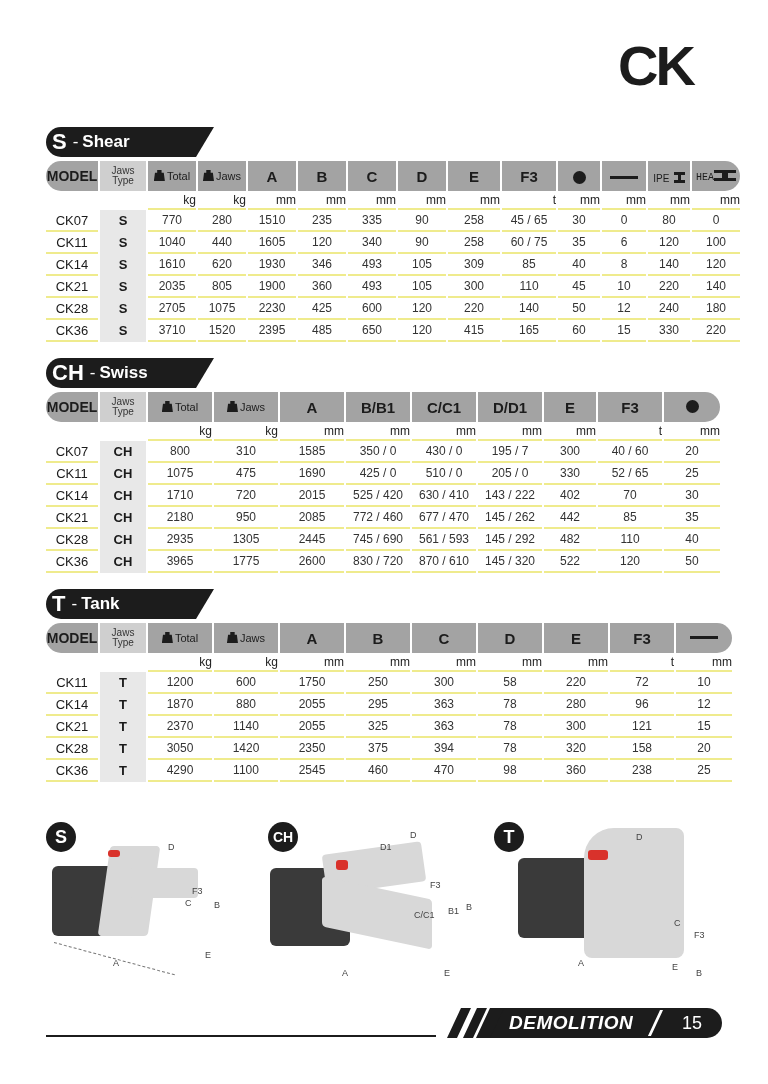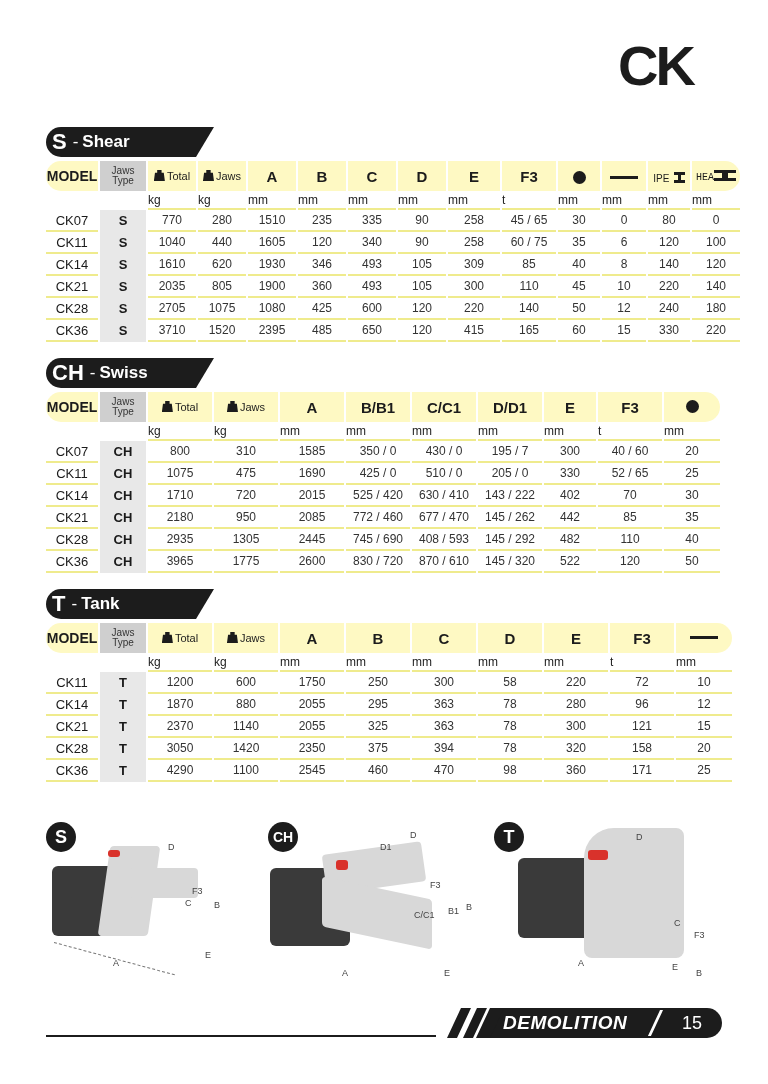--- a/index.html
+++ b/index.html
@@ -6,57 +6,57 @@
   body { width: 768px; height: 1084px; background: #fff; font-family: "Liberation Sans", sans-serif; color: #1a1a1a; position: relative; overflow: hidden; }
   .brand { position: absolute; left: 618px; top: 38px; font-family: "Liberation Sans", sans-serif; font-weight: 900; font-size: 56px; letter-spacing: -3px; color: #1c1c1c; line-height: 1; }
 
   .section { position: absolute; left: 46px; width: 678px; }
   .sec-tab { height: 30px; width: 150px; background: #1c1c1c; color: #fff; border-radius: 16px 0 0 16px; position: relative; display: flex; align-items: center; padding-left: 6px; font-size: 17px; font-weight: bold; }
   .sec-tab::after { content: ""; position: absolute; right: -18px; top: 0; border-top: 30px solid #1c1c1c; border-right: 18px solid transparent; }
   .sec-tab .code { font-size: 22px; font-weight: bold; margin-right: 6px; }
   .sec-tab .sep { font-weight: normal; margin-right: 4px; }
 
   table { border-collapse: separate; border-spacing: 2px 0; width: 100%; table-layout: fixed; margin-left: -2px; }
-  th.hd { background: #fef9c3; height: 30px; font-size: 15px; font-weight: bold; text-align: center; color: #1c1c1c; }
+  th.hd { background: #a3a3a3; height: 30px; font-size: 15px; font-weight: bold; text-align: center; color: #1c1c1c; }
   th.hd.model { border-radius: 16px 0 0 16px; font-size: 14px; }
   th.hd.last { border-radius: 0 16px 16px 0; font-family: Liberation Mono, monospace; }
   th.hd.jaws { background: #cfcfcf; font-weight: normal; font-size: 10px; line-height: 10px; color: #333; }
   th.hd.wt { font-weight: normal; font-size: 11px; }
   .wicon { display: inline-block; width: 11px; height: 11px; background: #1c1c1c; clip-path: polygon(30% 0, 70% 0, 70% 25%, 90% 25%, 100% 100%, 0 100%, 10% 25%, 30% 25%); vertical-align: -1px; margin-right: 2px; }
   .dot { display: inline-block; width: 13px; height: 13px; border-radius: 50%; background: #1c1c1c; vertical-align: middle; }
   .bar { display: inline-block; width: 28px; height: 3px; background: #1c1c1c; vertical-align: middle; }
   .ibeam { display: inline-block; vertical-align: middle; width: 11px; height: 11px; position: relative; }
   .ibeam::before { content: ""; position: absolute; left: 0; right: 0; top: 0; height: 3px; background: #1c1c1c; box-shadow: 0 8px 0 #1c1c1c; }
   .ibeam::after { content: ""; position: absolute; left: 4px; width: 3px; top: 0; bottom: 0; background: #1c1c1c; }
   .hbeam { width: 22px; }
   .hbeam::after { left: 8px; width: 6px; }
   .ipe-lbl { font-size: 10px; font-weight: normal; }
 
-  td.unit { font-size: 12px; text-align: left; height: 19px; border-bottom: 2px solid #efeb8d; color: #222; }
+  td.unit { font-size: 12px; text-align: right; height: 19px; border-bottom: 2px solid #efeb8d; color: #222; }
   td.unit.blank { border-bottom: none; }
   td { font-size: 12px; text-align: center; height: 22px; border-bottom: 2px solid #efeb8d; color: #333; font-family: "Liberation Sans Narrow", "Liberation Sans", sans-serif; }
   td.mdl { font-weight: normal; font-size: 13px; color: #1a1a1a; }
   td.jt { background: #e8e8e8; font-weight: bold; font-size: 13px; color: #1a1a1a; border-bottom: 2px solid #e8e8e8; }
 
   .images { position: absolute; top: 818px; left: 40px; width: 690px; height: 170px; }
   .img-block { position: absolute; top: 0; width: 220px; height: 165px; }
   .badge { position: absolute; left: 6px; top: 4px; width: 30px; height: 30px; border-radius: 50%; background: #1c1c1c; color: #fff; font-weight: bold; font-size: 18px; display: flex; align-items: center; justify-content: center; }
   .badge.small { font-size: 14px; }
   .m-body { position: absolute; background: #3a3a3a; border-radius: 6px; }
   .m-jaw { position: absolute; background: #d8d8d8; border-radius: 4px; }
   .m-red { position: absolute; background: #d9322b; border-radius: 3px; }
   .dim { position: absolute; font-size: 9px; color: #444; }
   .dline { position: absolute; border-color: #777; border-style: dashed; border-width: 0; }
 
   .footer-line { position: absolute; left: 46px; top: 1035px; width: 390px; height: 2px; background: #1c1c1c; }
   .footer { position: absolute; left: 444px; top: 1008px; width: 278px; height: 30px; }
   .stripe { position: absolute; top: 0; width: 10px; height: 30px; background: #1c1c1c; transform: skewX(-25deg); }
   .foot-pill { position: absolute; left: 46px; top: 0; width: 232px; height: 30px; background: #1c1c1c; border-radius: 0 16px 16px 0; transform-origin: left; }
   .foot-pill::before { content: ""; position: absolute; left: -7px; top: 0; width: 14px; height: 30px; background: #1c1c1c; transform: skewX(-25deg); }
-  .foot-text { position: absolute; left: 59px; top: 4px; color: #fff; font-weight: 900; font-style: italic; font-size: 19px; letter-spacing: 0.5px; }
+  .foot-text { position: absolute; left: 65px; top: 4px; color: #fff; font-weight: 900; font-style: italic; font-size: 19px; letter-spacing: 0.5px; }
   .foot-sep { position: absolute; left: 210px; top: 2px; width: 3px; height: 26px; background: #fff; transform: skewX(-25deg); }
   .foot-page { position: absolute; left: 238px; top: 5px; color: #fff; font-size: 18px; }
 </style>
 </head>
 <body>
 
 <div class="brand">CK</div>
 
 <div class="section" style="top:127px;">
   <div class="sec-tab">
@@ -178,21 +178,21 @@
           <td>45</td>
           <td>10</td>
           <td>220</td>
           <td>140</td>
         </tr>
         <tr>
           <td class="mdl">CK28</td>
           <td class="jt">S</td>
           <td>2705</td>
           <td>1075</td>
-          <td>1080</td>
+          <td>2230</td>
           <td>425</td>
           <td>600</td>
           <td>120</td>
           <td>220</td>
           <td>140</td>
           <td>50</td>
           <td>12</td>
           <td>240</td>
           <td>180</td>
         </tr>
@@ -317,21 +317,21 @@
           <td>85</td>
           <td>35</td>
         </tr>
         <tr>
           <td class="mdl">CK28</td>
           <td class="jt">CH</td>
           <td>2935</td>
           <td>1305</td>
           <td>2445</td>
           <td>745 / 690</td>
-          <td>408 / 593</td>
+          <td>561 / 593</td>
           <td>145 / 292</td>
           <td>482</td>
           <td>110</td>
           <td>40</td>
         </tr>
         <tr>
           <td class="mdl">CK36</td>
           <td class="jt">CH</td>
           <td>3965</td>
           <td>1775</td>
@@ -451,21 +451,21 @@
         <tr>
           <td class="mdl">CK36</td>
           <td class="jt">T</td>
           <td>4290</td>
           <td>1100</td>
           <td>2545</td>
           <td>460</td>
           <td>470</td>
           <td>98</td>
           <td>360</td>
-          <td>171</td>
+          <td>238</td>
           <td>25</td>
         </tr>
       </tbody>
   </table>
 </div>
 
 <div class="images">
 
   <div class="img-block" style="left:0;">
     <div class="badge">S</div>

